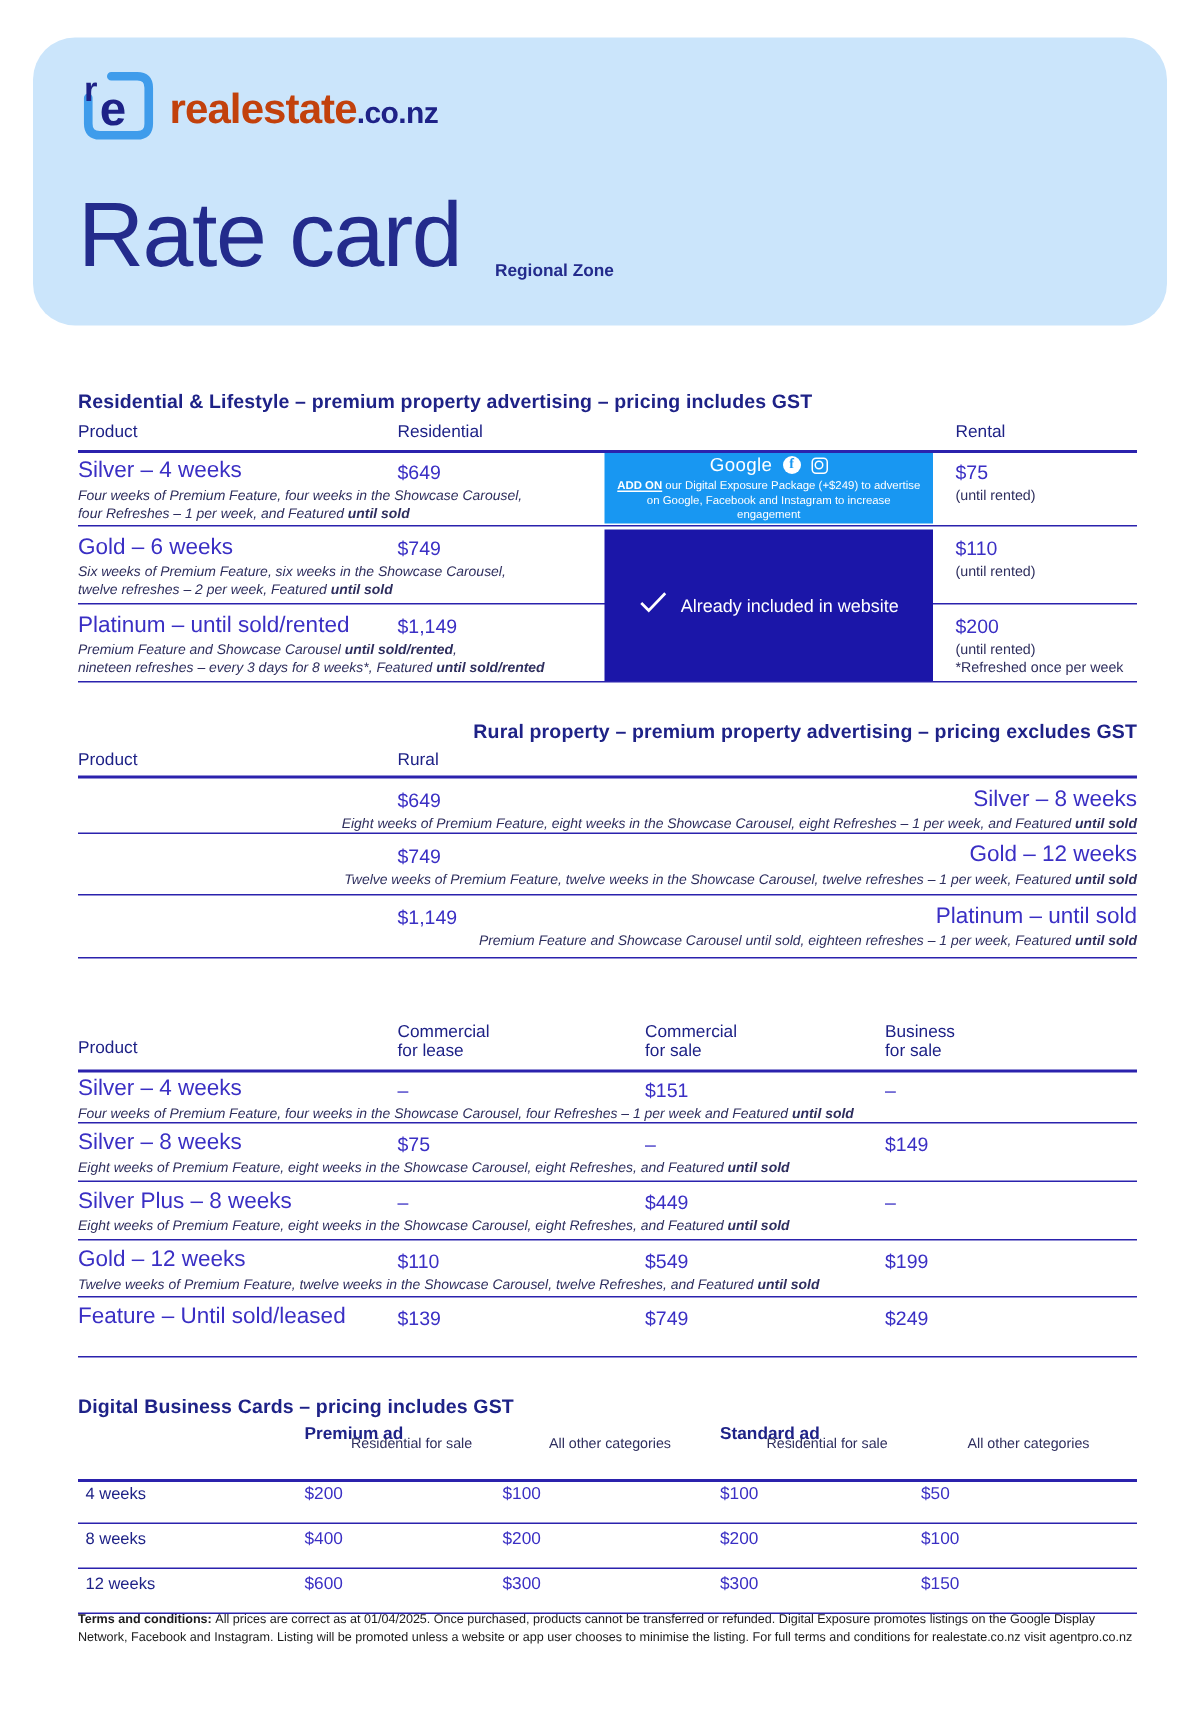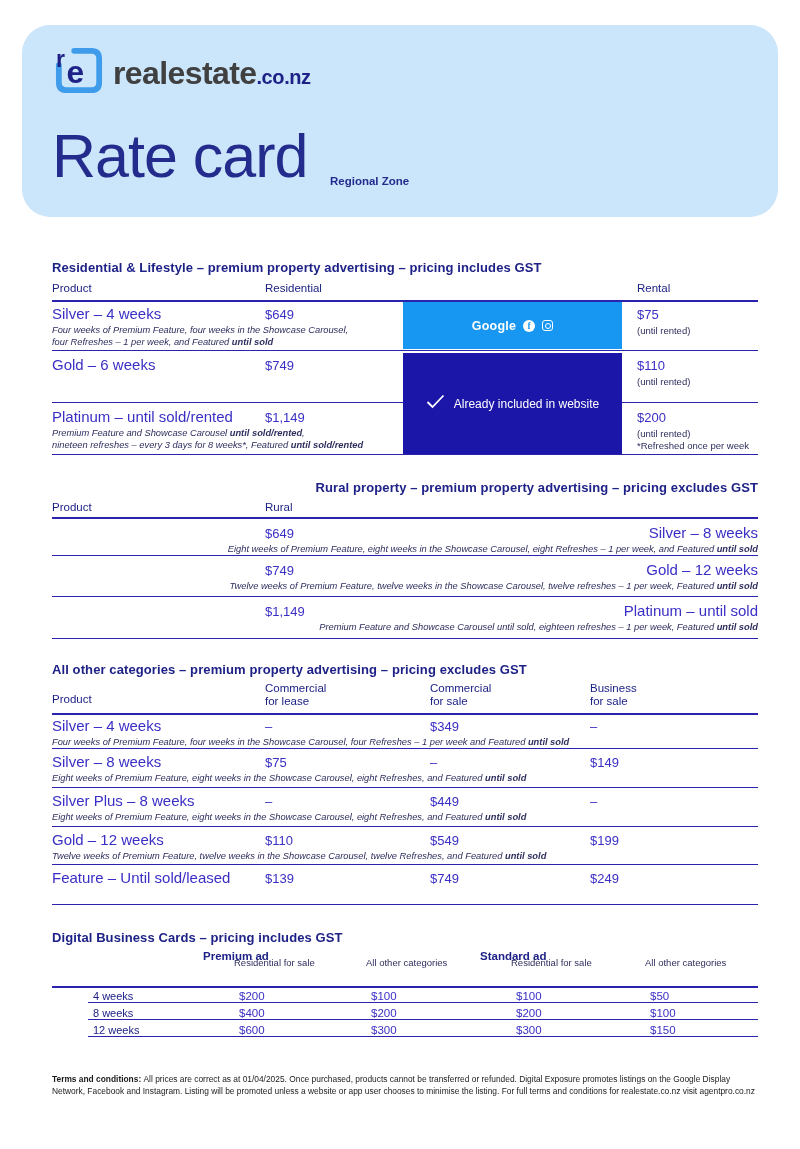--- a/index.html
+++ b/index.html
@@ -3,21 +3,21 @@
 <meta charset="utf-8">
 <style>
   html,body{margin:0;padding:0;background:#ffffff;}
   body{width:800px;height:1149px;position:relative;font-family:"Liberation Sans",sans-serif;-webkit-font-smoothing:antialiased;}
   .b{font-weight:bold;}
   .u{text-decoration:underline;}
 
   
   .hero{position:absolute;left:22px;top:25px;width:756px;height:192px;background:#cbe5fb;border-radius:28px;}
   .logo-row{position:absolute;left:32px;top:22px;display:flex;align-items:center;gap:9px;}
-  .logo-word{font-weight:bold;color:#404040;font-size:32px;letter-spacing:-0.6px;line-height:1;}
+  .logo-word{font-weight:bold;color:#c2410c;font-size:28px;letter-spacing:-0.6px;line-height:1;}
   .logo-suffix{font-weight:bold;color:#1e2287;font-size:20px;letter-spacing:-0.4px;}
   .rate-title{position:absolute;left:30px;top:97px;font-size:61px;font-weight:400;color:#232b8c;letter-spacing:-1px;line-height:68px;text-align:right;}
   .zone-label{position:absolute;left:308px;top:150px;font-size:11.5px;font-weight:bold;color:#232b8c;}
 
   
   .sec{position:absolute;left:52px;width:706px;}
   .sec-title{font-size:13px;font-weight:bold;color:#1e2287;letter-spacing:0.1px;}
   .colhead{font-size:11.5px;font-weight:normal;color:#1e2287;white-space:pre-line;line-height:13px;}
   .rule-b{border-bottom:2px solid #2b22ad;}
   .row{position:relative;box-sizing:border-box;border-bottom:1.5px solid #2b22ad;}
@@ -30,21 +30,21 @@
   #sec1{top:260px;}
   #t1-head{position:absolute;top:22px;left:0;width:706px;height:18px;}
   #t1-rows{position:absolute;top:40px;left:0;width:706px;}
   .t1-r{padding-top:6px;}
   .t1-price{left:213px;top:8px;}
   .t1-rental{position:absolute;left:585px;top:8px;width:121px;}
   .t1-desc{width:360px;}
   .addon-box{position:absolute;left:351px;top:42px;width:219px;height:47px;background:#1897f2;color:#fff;
     display:flex;flex-direction:column;align-items:center;justify-content:center;gap:2px;}
   .addon-top{display:flex;align-items:center;gap:7px;}
-  .google-word{font-size:12.5px;font-weight:bold;letter-spacing:0.2px;}
+  .google-word{font-size:12.5px;font-weight:normal;letter-spacing:0.2px;}
   .fb-icon{width:12px;height:12px;border-radius:50%;background:#fff;color:#1897f2;font-size:9.5px;font-weight:bold;
     display:inline-flex;align-items:center;justify-content:center;font-family:"Liberation Serif",serif;}
   .ig-icon{width:11px;height:11px;border:1.5px solid #fff;border-radius:3px;display:inline-flex;align-items:center;justify-content:center;box-sizing:border-box;}
   .ig-lens{width:4px;height:4px;border:1.2px solid #fff;border-radius:50%;}
   .addon-note{font-size:7.6px;line-height:9.5px;text-align:center;width:204px;}
   .included-box{position:absolute;left:351px;top:93px;width:219px;height:101px;background:#1b16a8;color:#fff;
     display:flex;align-items:center;justify-content:center;gap:9px;}
   .included-label{font-size:12px;}
 
   
@@ -64,21 +64,21 @@
   .t3-v1{left:213px;top:7px;}
   .t3-v2{left:378px;top:7px;}
   .t3-v3{left:538px;top:7px;}
 
   
   #sec4{top:928px;}
   #t4-head{position:absolute;top:0;left:0;width:706px;height:58px;}
   .t4-group{position:absolute;top:22px;font-size:11.5px;font-weight:bold;color:#1e2287;}
   .t4-sub{position:absolute;top:29px;font-size:9.5px;color:#2e2e5e;padding-left:31px;}
   #t4-rows{position:absolute;top:58px;left:0;width:706px;}
-  .t4-r{height:17px;margin-left:36px;}
+  .t4-r{height:30px;}
   .t4-label{position:absolute;left:5px;top:4px;font-size:11px;color:#1e2287;}
   .t4-v{position:absolute;top:4px;font-size:11.5px;color:#3a2fc4;}
   .c1{left:151px;} .c2{left:283px;} .c3{left:428px;} .c4{left:562px;}
 
   
   #terms{top:1074px;font-size:8.4px;line-height:11.5px;color:#1b1b1b;}
 </style>
 </head>
 <body>
 
@@ -113,20 +113,22 @@
       <div class="desc t1-desc"><span>Four weeks of Premium Feature, four weeks in the Showcase Carousel,
 four Refreshes – 1 per week, and Featured </span><span class="b">until sold</span></div>
       <div class="t1-rental">
         <div class="price" style="position:static;">$75</div>
         <div class="note" style="margin-top:3px;">(until rented)</div>
       </div>
     </div>
     <div class="row t1-r" style="height:52px;">
       <div class="pname">Gold – 6 weeks</div>
       <div class="price t1-price">$749</div>
+      <div class="desc t1-desc"><span>Six weeks of Premium Feature, six weeks in the Showcase Carousel,
+twelve refreshes – 2 per week, Featured </span><span class="b">until sold</span></div>
       <div class="t1-rental">
         <div class="price" style="position:static;">$110</div>
         <div class="note" style="margin-top:3px;">(until rented)</div>
       </div>
     </div>
     <div class="row t1-r" style="height:52px;">
       <div class="pname">Platinum – until sold/rented</div>
       <div class="price t1-price">$1,149</div>
       <div class="desc t1-desc"><span>Premium Feature and Showcase Carousel </span><span class="b">until sold/rented</span><span>,
 nineteen refreshes – every 3 days for 8 weeks*, Featured </span><span class="b">until sold/rented</span></div>
@@ -138,20 +140,21 @@
     </div>
   </div>
   <div class="addon-box">
     <div class="addon-top">
       <span class="google-word">Google</span>
       <span class="fb-icon">f</span>
       <span class="ig-icon">
           <span class="ig-lens"></span>
         </span>
     </div>
+    <div class="addon-note"><span class="b u">ADD ON</span><span> our Digital Exposure Package (+$249) to advertise on Google, Facebook and Instagram to increase engagement</span></div>
   </div>
   <div class="included-box">
     <span>
       <svg width="19" height="15" viewBox="0 0 19 15">
           <path d="M1.5,8 L6.5,13 L17.5,1.5" fill="none" stroke="#ffffff" stroke-width="1.8"></path>
         </svg>
     </span>
     <span class="included-label">Already included in website</span>
   </div>
 </div>
@@ -176,34 +179,33 @@
     <div class="row t2-r" style="height:42px;">
       <div class="pname">Platinum – until sold</div>
       <div class="price t2-price">$1,149</div>
       <div class="desc"><span>Premium Feature and Showcase Carousel until sold, eighteen refreshes – 1 per week, Featured </span><span class="b">until sold</span></div>
     </div>
   </div>
 </div>
 
 <div class="sec" id="sec3">
   <div id="t3-head" class="rule-b">
-    <div class="sec-title" style="position:absolute;left:0;top:2px;">All other categories – premium property advertising – pricing excludes GST</div>
     <span class="colhead" id="t3-product">Product</span>
     <span class="colhead t3-col" style="left:213px;">Commercial
 for lease</span>
     <span class="colhead t3-col" style="left:378px;">Commercial
 for sale</span>
     <span class="colhead t3-col" style="left:538px;">Business
 for sale</span>
   </div>
   <div id="t3-rows">
     <div class="row t3-r" style="height:36px;">
       <div class="pname">Silver – 4 weeks</div>
       <div class="price t3-v1">–</div>
-      <div class="price t3-v2">$349</div>
+      <div class="price t3-v2">$151</div>
       <div class="price t3-v3">–</div>
       <div class="desc"><span>Four weeks of Premium Feature, four weeks in the Showcase Carousel, four Refreshes – 1 per week and Featured </span><span class="b">until sold</span></div>
     </div>
     <div class="row t3-r" style="height:39px;">
       <div class="pname">Silver – 8 weeks</div>
       <div class="price t3-v1">$75</div>
       <div class="price t3-v2">–</div>
       <div class="price t3-v3">$149</div>
       <div class="desc"><span>Eight weeks of Premium Feature, eight weeks in the Showcase Carousel, eight Refreshes, and Featured </span><span class="b">until sold</span></div>
     </div>

